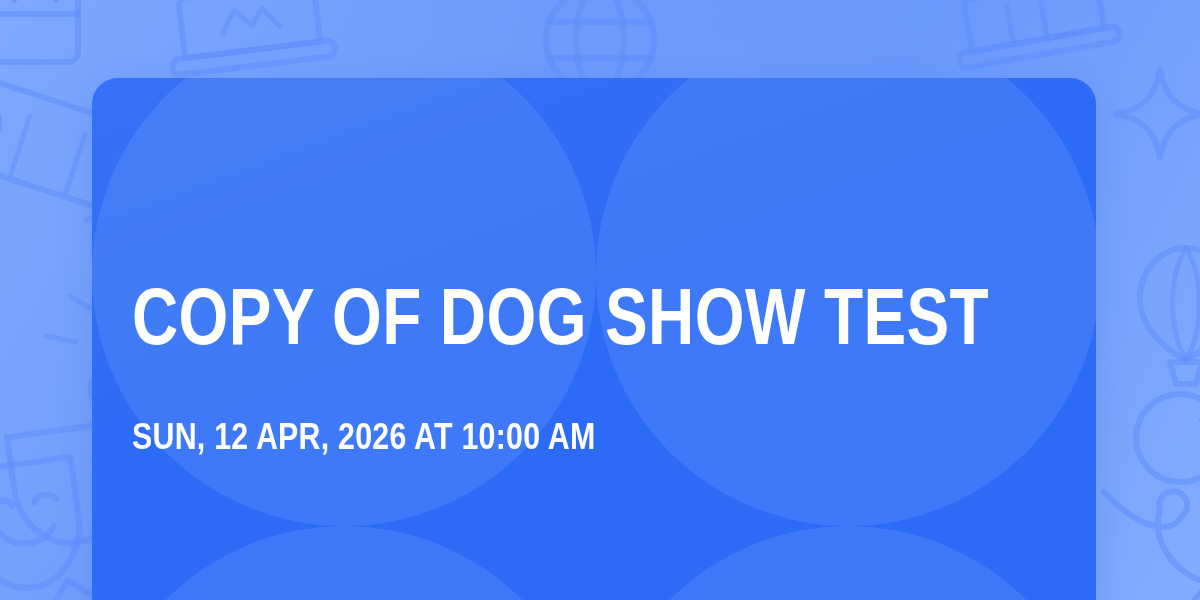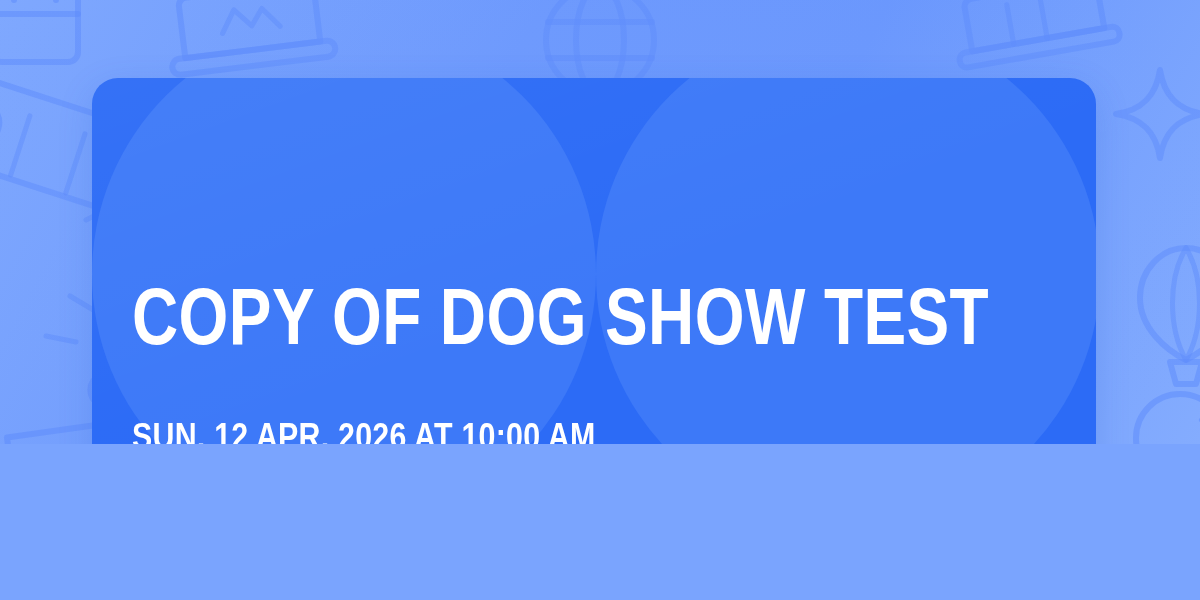--- a/index.html
+++ b/index.html
@@ -13,21 +13,21 @@
 
   body {
     font-family: "Liberation Sans", "DejaVu Sans", sans-serif;
     background: #7AA4FE;
   }
 
   
   #stage {
     position: relative;
     width: 1200px;
-    height: 444px;
+    height: 600px;
     overflow: hidden;
     background: linear-gradient(118deg, #7FA8FE 0%, #6D99FD 38%, #6A97FD 62%, #84ACFE 100%);
   }
 
   
   .bg-doodles {
     position: absolute;
     inset: 0;
     pointer-events: none;
   }

